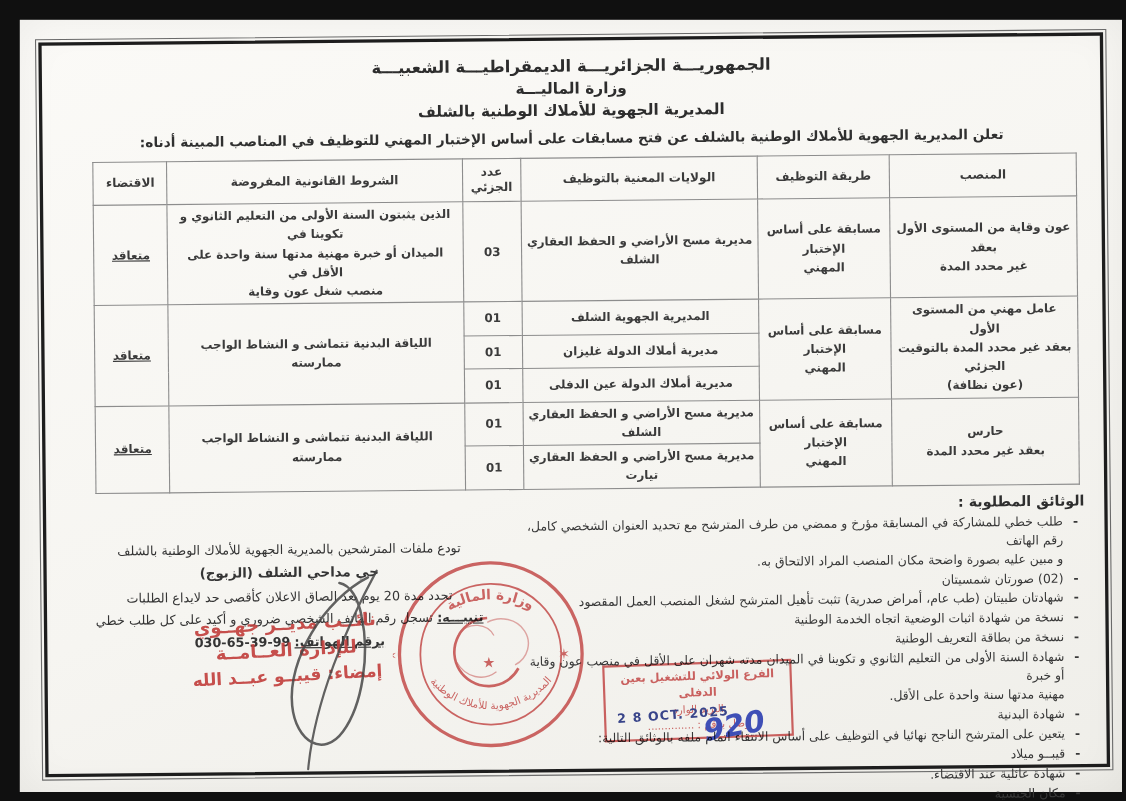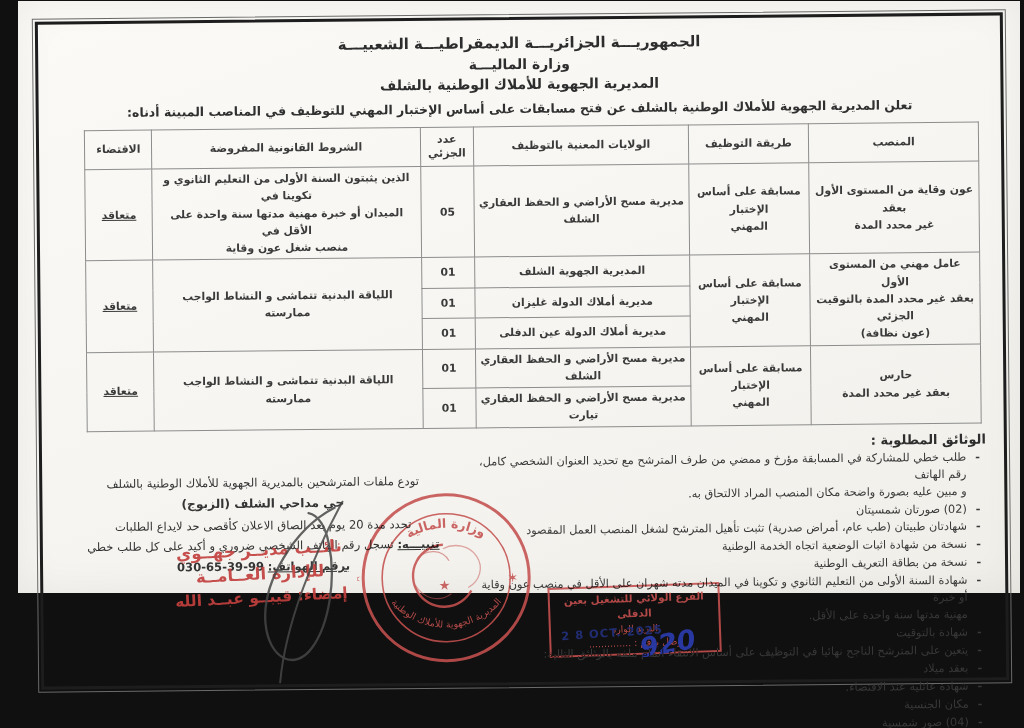--- a/index.html
+++ b/index.html
@@ -2,21 +2,21 @@
 <html lang="ar"><head>
 <meta charset="utf-8">
 <style>
   html,body{margin:0;padding:0;}
   body{
     width:1024px;height:728px;position:relative;overflow:hidden;
     background:#101010;
     font-family:"DejaVu Sans",sans-serif;
   }
   .sheet{
-    position:absolute;left:18px;top:1px;width:1002px;height:592px;
+    position:absolute;left:18px;top:18px;width:1002px;height:702px;
     background:linear-gradient(160deg,#fbfaf7 0%,#f6f5f1 55%,#efeee9 100%);
     box-shadow:inset 0 0 40px rgba(0,0,0,0.06);
   }
   .frame{
     position:absolute;left:20px;top:16px;width:962px;height:662px;
     border:3px solid #1d1d1d;
     outline:1px solid #6a6a6a;outline-offset:2px;
     transform:rotate(-0.55deg);
     background:transparent;
   }
@@ -123,21 +123,21 @@
               <th>الاقتضاء</th>
             </tr>
         </thead>
         <tbody>
             <tr class="tall">
               <td>عون وقاية من المستوى الأول بعقد
 غير محدد المدة</td>
               <td>مسابقة على أساس الإختبار
 المهني</td>
               <td>مديرية مسح الأراضي و الحفظ العقاري الشلف</td>
-              <td class="num">05</td>
+              <td class="num">03</td>
               <td>الذين يثبتون السنة الأولى من التعليم الثانوي و تكوينا في
 الميدان أو خبرة مهنية مدتها سنة واحدة على الأقل في
 منصب شغل عون وقاية</td>
               <td class="note">متعاقد</td>
             </tr>
             <tr>
               <td rowspan="3">عامل مهني من المستوى الأول
 بعقد غير محدد المدة بالتوقيت الجزئي
 (عون نظافة)</td>
               <td rowspan="3">مسابقة على أساس الإختبار
@@ -197,29 +197,29 @@
                 <span class="dash">-</span>
                 <span class="doc-text">نسخة من بطاقة التعريف الوطنية</span>
               </div>
               <div class="doc-item">
                 <span class="dash">-</span>
                 <span class="doc-text">شهادة السنة الأولى من التعليم الثانوي و تكوينا في الميدان مدته شهران على الأقل في منصب عون وقاية أو خبرة
 مهنية مدتها سنة واحدة على الأقل.</span>
               </div>
               <div class="doc-item">
                 <span class="dash">-</span>
-                <span class="doc-text">شهادة بالتوقيت</span>
+                <span class="doc-text">شهادة البدنية</span>
               </div>
               <div class="doc-item">
                 <span class="dash">-</span>
                 <span class="doc-text">يتعين على المترشح الناجح نهائيا في التوظيف على أساس الانتقاء اتمام ملفه بالوثائق التالية:</span>
               </div>
               <div class="doc-item">
                 <span class="dash">-</span>
-                <span class="doc-text">بعقد ميلاد</span>
+                <span class="doc-text">قيبــو ميلاد</span>
               </div>
               <div class="doc-item">
                 <span class="dash">-</span>
                 <span class="doc-text">شهادة عائلية عند الاقتضاء.</span>
               </div>
               <div class="doc-item">
                 <span class="dash">-</span>
                 <span class="doc-text">مكان الجنسية</span>
               </div>
               <div class="doc-item">

